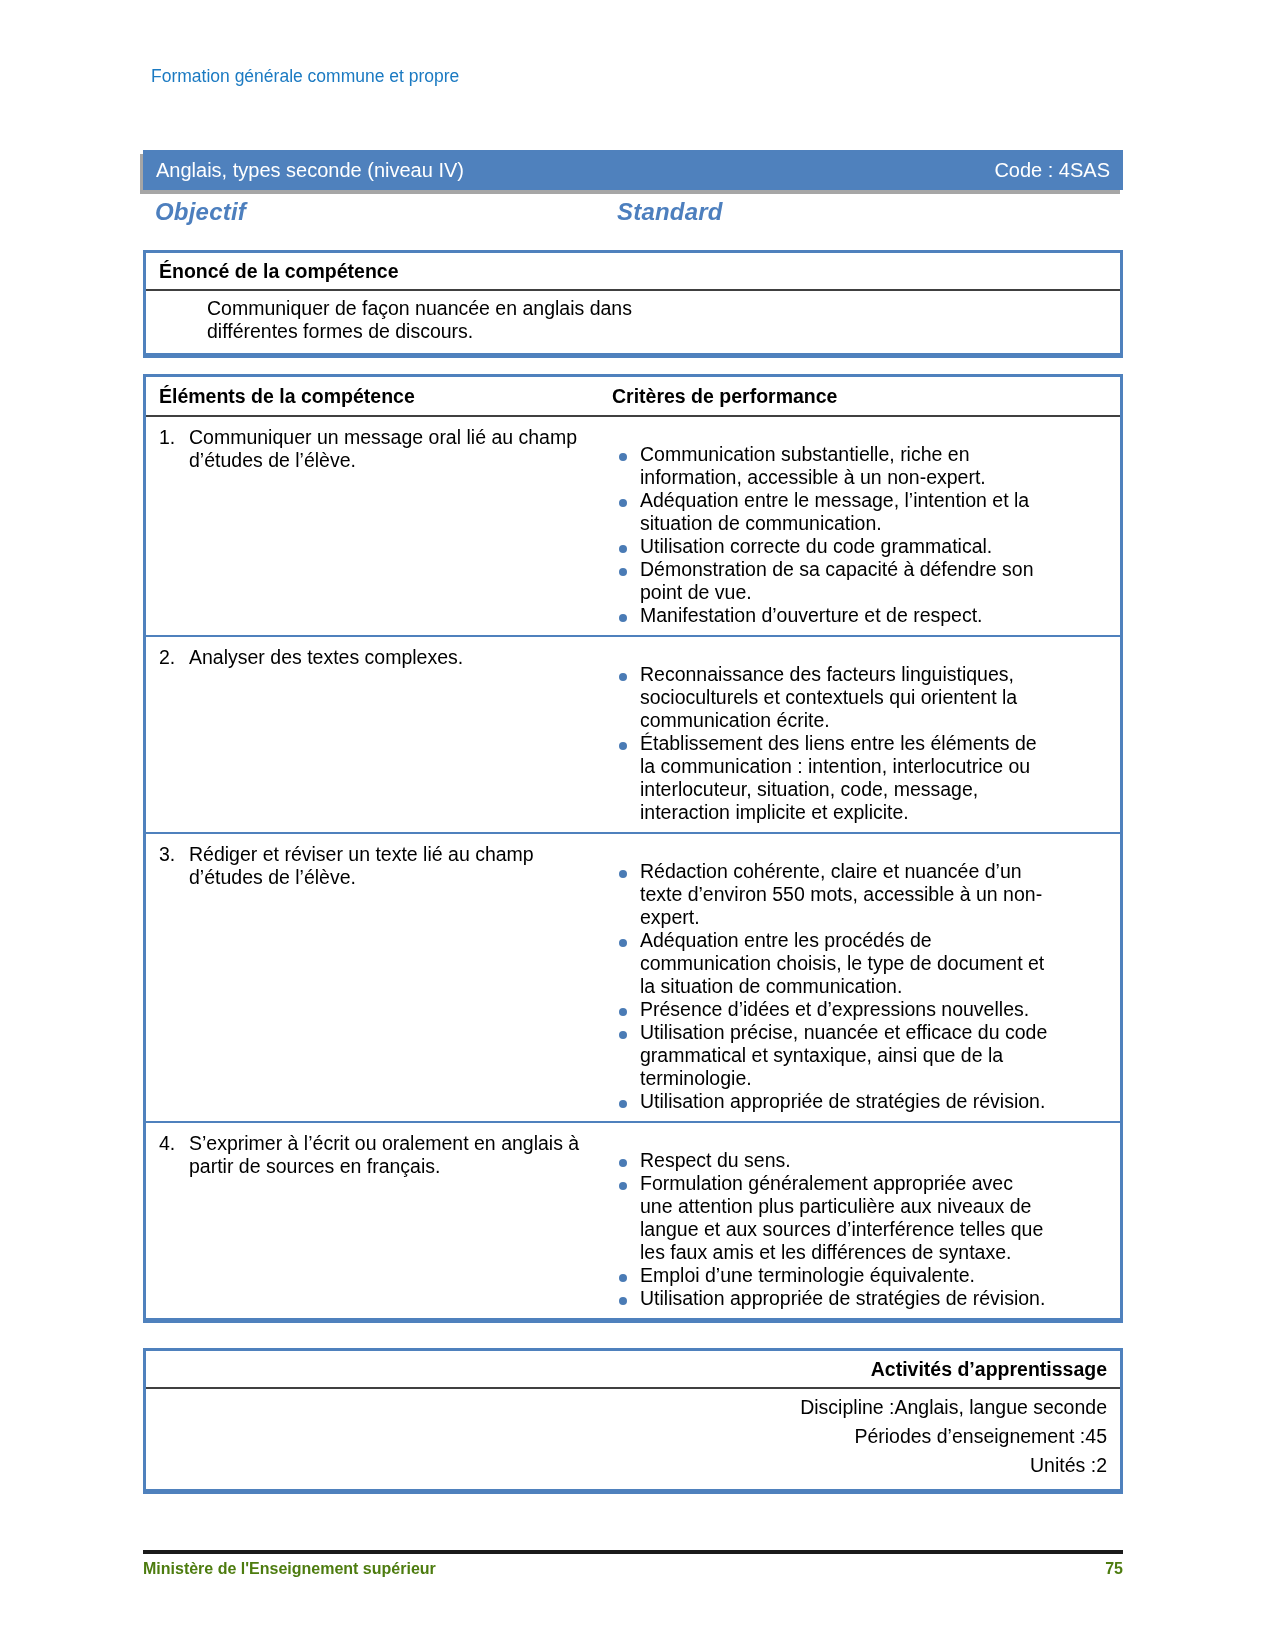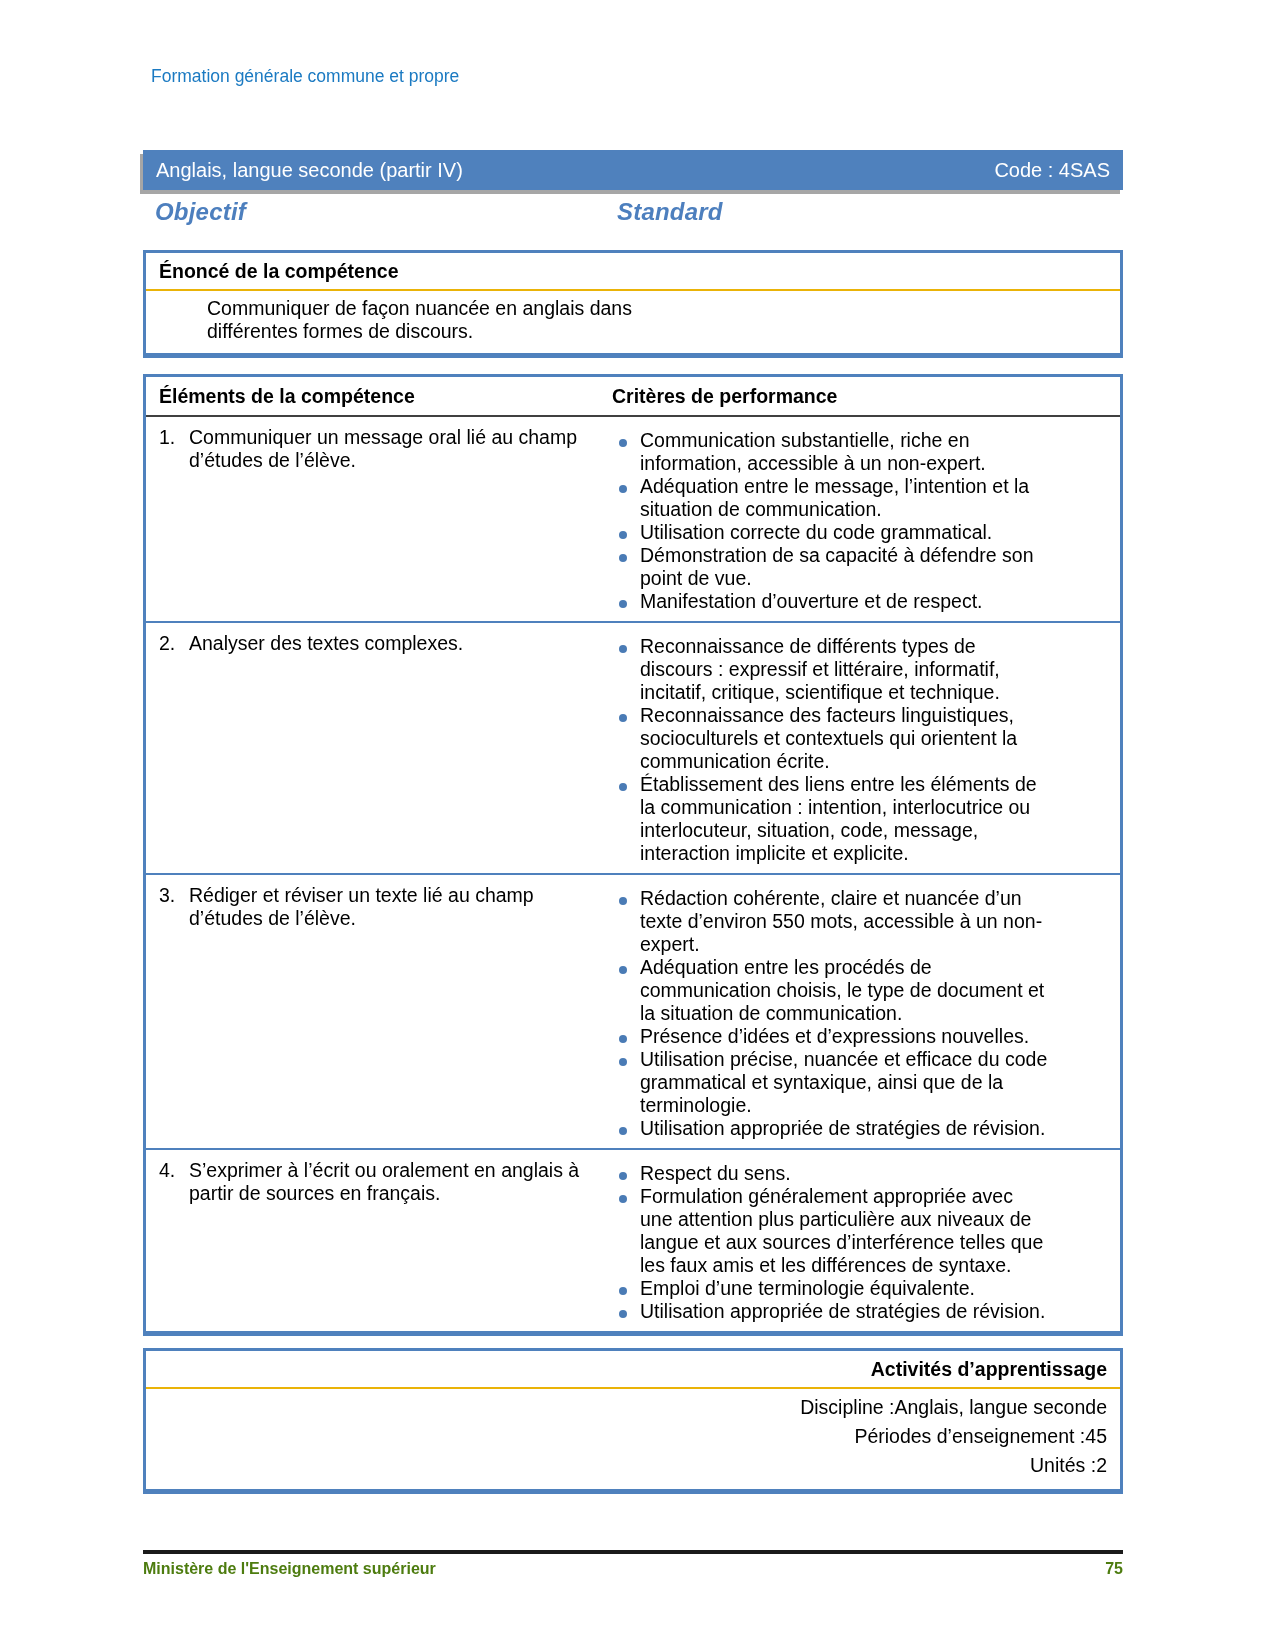--- a/index.html
+++ b/index.html
@@ -36,36 +36,36 @@
   .hd-standard { left:474px; }
   
   .bluebox {
     position:absolute; left:143px; width:980px; box-sizing:border-box;
     border:3px solid #4f81bd; border-bottom-width:5px;
     background:#fff;
   }
   .box-header {
     padding:7px 13px 6px 13px;
     font-weight:bold; font-size:19.5px;
-    border-bottom:2px solid #eab308;
+    border-bottom:2px solid #404040;
   }
   .enonce { top:250px; }
   .enonce-body { padding:6px 13px 10px 13px; font-size:19.5px; line-height:23px;margin-left:48px; }
   .enonce-body p { margin:0; max-width:460px; }
   
   .comp-table { top:374px; }
   .t-head { display:grid; grid-template-columns:466px 1fr; border-bottom:2px solid #404040; }
   .t-head .th { padding:8px 12px 7px 13px; font-weight:bold; font-size:19.5px; }
   .t-head .th.crit { padding-left:0; }
   .t-row { display:grid; grid-template-columns:466px 1fr; border-bottom:2px solid #4f81bd; }
   .t-row:last-child { border-bottom:none; }
   .cell-el { padding:9px 8px 8px 13px; font-size:19.5px; line-height:23px; display:flex; align-items:flex-start; }
   .cell-el .num { flex:0 0 30px; }
   .cell-el .el-text { max-width:416px; }
-  .cell-cr { padding:12px 10px 8px 0; }
+  .cell-cr { padding:26px 10px 8px 0; }
   ul.crit-list { margin:0; padding:0; list-style:none; }
   ul.crit-list li { display:flex; align-items:flex-start; font-size:19.5px; line-height:23px; }
   .dot {
     flex:0 0 28px; box-sizing:border-box; padding-left:7px;
   }
   .dot::before {
     content:""; display:inline-block; width:8px; height:8px; border-radius:50%;
     background:#4a7bb5; margin-top:7px;
   }
   .crit-text { max-width:410px; }
@@ -84,21 +84,21 @@
   }
 </style>
 </head>
 <body>
 
 <div class="page">
 
   <div class="running-head">Formation générale commune et propre</div>
 
   <div class="banner">
-    <span>Anglais, langue seconde (partir IV)</span>
+    <span>Anglais, types seconde (niveau IV)</span>
     <span>Code : 4SAS</span>
   </div>
 
   <div class="headings">
     <span class="hd hd-objectif">Objectif</span>
     <span class="hd hd-standard">Standard</span>
   </div>
 
   <div class="bluebox enonce">
     <div class="box-header">Énoncé de la compétence</div>
@@ -144,24 +144,20 @@
       </div>
     </div>
 
     <div class="t-row">
       <div class="cell-el">
         <span class="num">2.</span>
         <span class="el-text">Analyser des textes complexes.</span>
       </div>
       <div class="cell-cr">
         <ul class="crit-list">
-          <li>
-              <span class="dot"></span>
-              <span class="crit-text">Reconnaissance de différents types de discours : expressif et littéraire, informatif, incitatif, critique, scientifique et technique.</span>
-            </li>
           <li>
               <span class="dot"></span>
               <span class="crit-text">Reconnaissance des facteurs linguistiques, socioculturels et contextuels qui orientent la communication écrite.</span>
             </li>
           <li>
               <span class="dot"></span>
               <span class="crit-text">Établissement des liens entre les éléments de la communication : intention, interlocutrice ou interlocuteur, situation, code, message, interaction implicite et explicite.</span>
             </li>
         </ul>
       </div>

